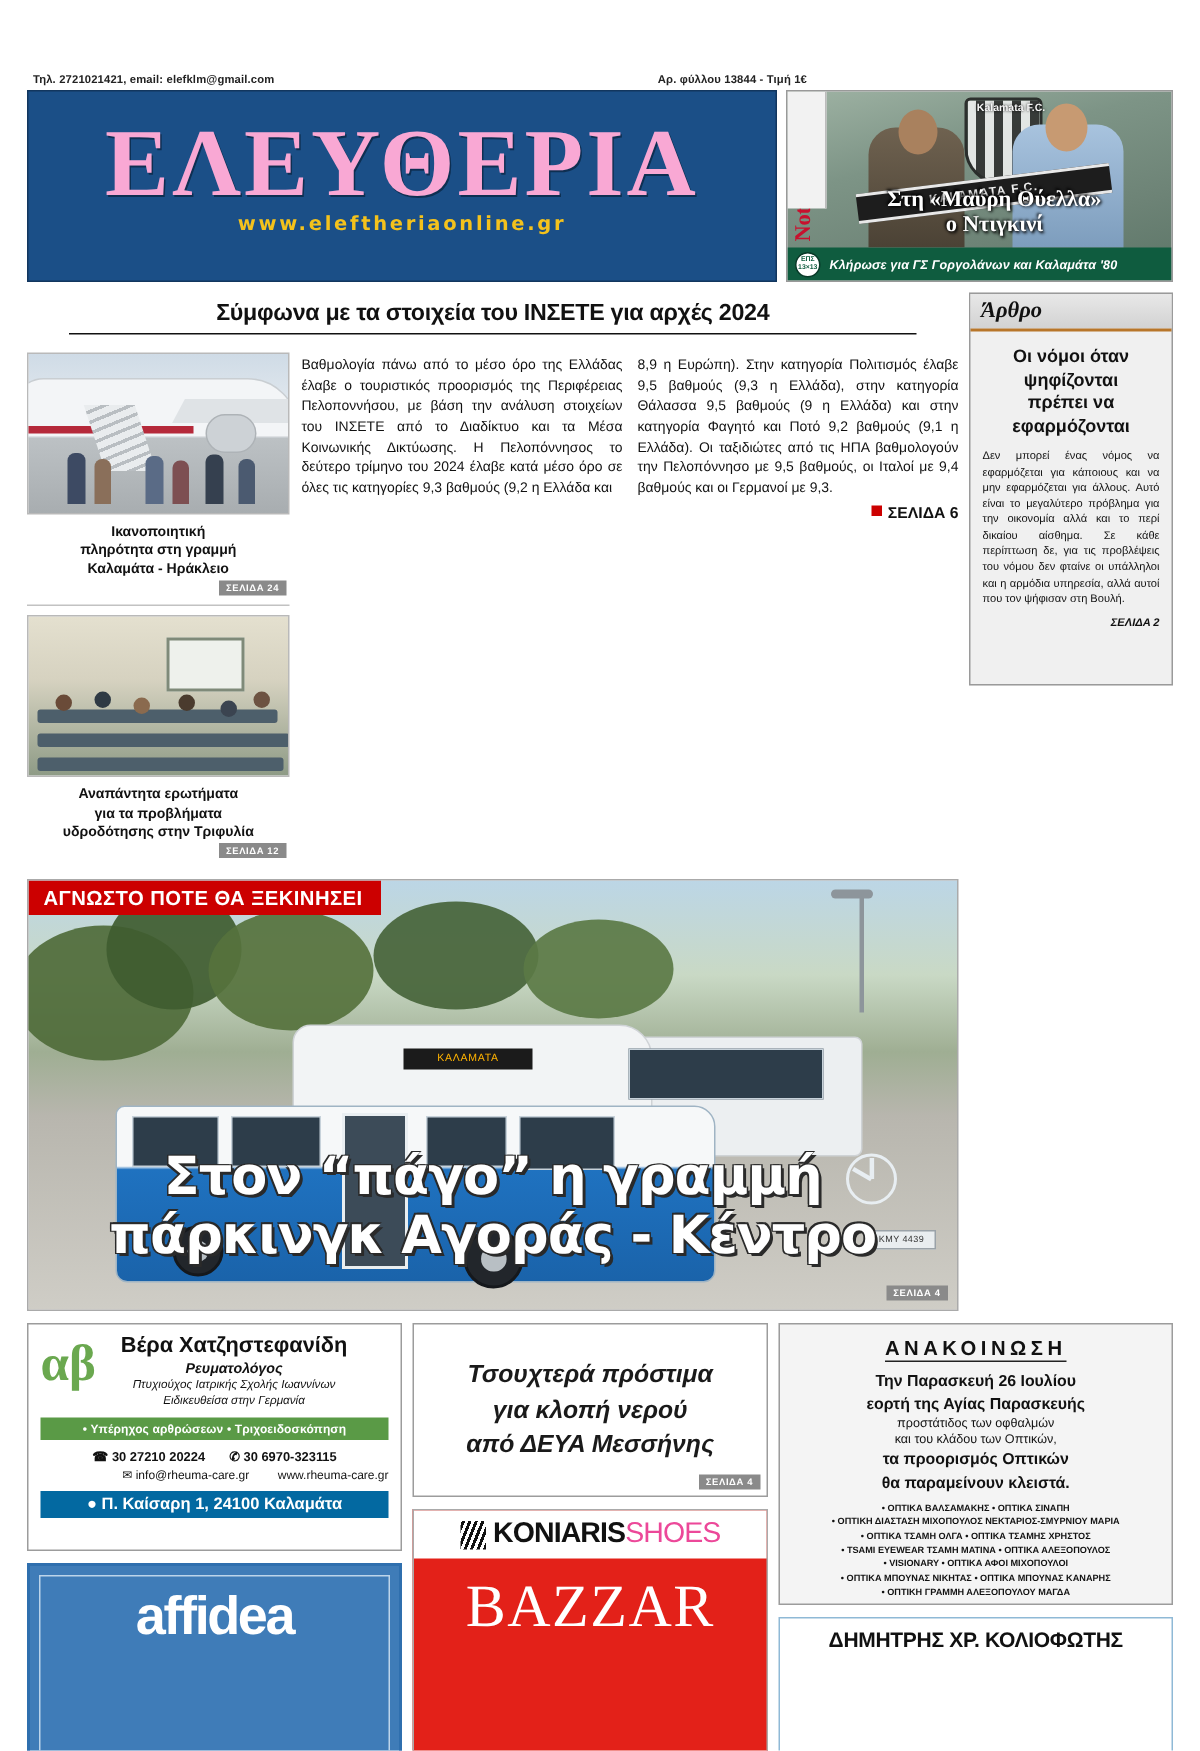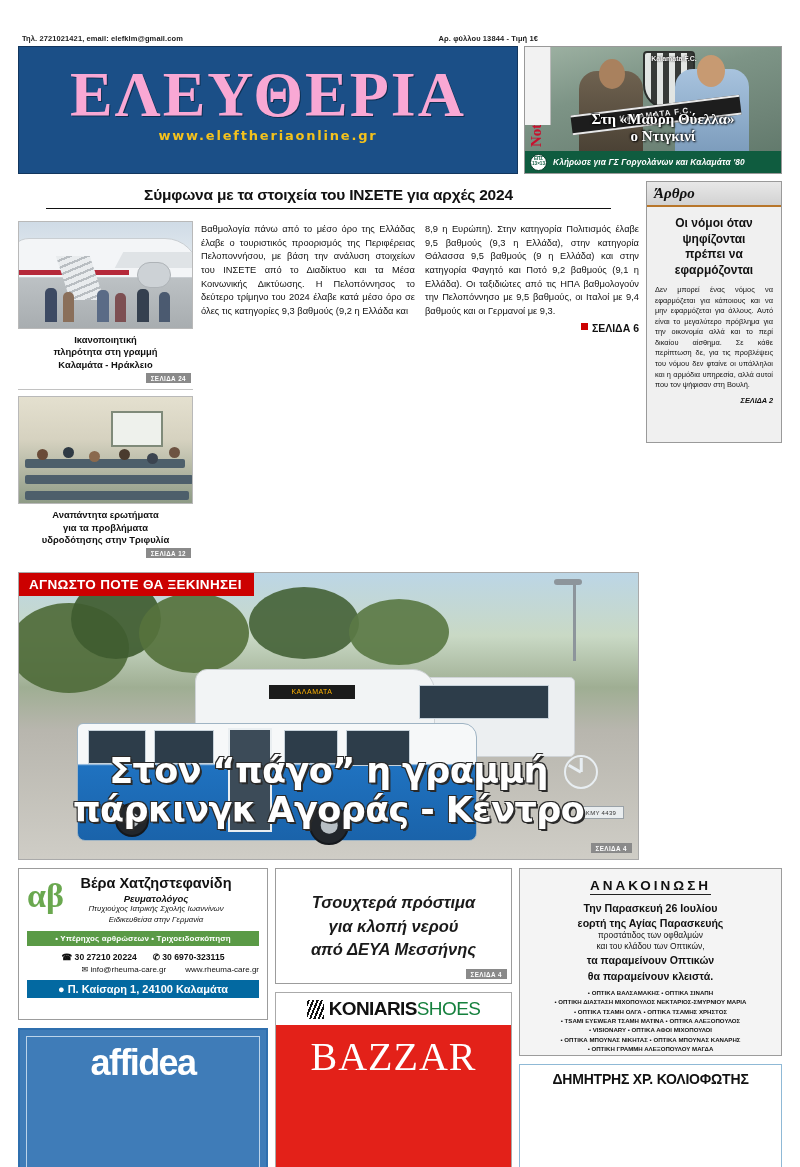--- a/index.html
+++ b/index.html
@@ -3,21 +3,21 @@
 <meta charset="utf-8">
 <style>
   * { box-sizing: border-box; margin: 0; padding: 0; }
   body {
     width: 800px; height: 1167px;
     background: #ffffff;
     font-family: "Liberation Sans", sans-serif;
     color: #111;
     overflow: hidden;
   }
-  .page { width: 800px; height: 848px; position: relative; padding: 2px 18px; }
+  .page { width: 800px; height: 848px; position: relative; padding: 16px 18px; }
 
   
   .topbar {
     display: flex; justify-content: space-between; align-items: flex-end;
     font-size: 7.5px; font-weight: bold; color: #222;
     padding: 32px 4px 3px 4px; letter-spacing: .1px;
   }
   .topbar .right { text-align: right; padding-right: 240px; }
 
   
@@ -307,21 +307,21 @@
 
   
   .ad-koniaris { border: 1px solid #aaa; background: #e32119; height: 204px; }
   .kon-head { background: #fff; padding: 5px 6px; display: flex; align-items: center; gap: 5px; justify-content: center; }
   .kon-mark {
     width: 17px; height: 19px;
     background: repeating-linear-gradient(-68deg,#111 0 2px,#fff 2px 4px);
     flex: 0 0 auto;
   }
   .kon-word { font-size: 19px; font-weight: bold; letter-spacing: -.6px; }
-  .kon-word .light { font-weight: normal; color: #15803d; }
+  .kon-word .light { font-weight: normal; color: #ec4899; }
   .bazzar {
     text-align: center; color: #fff; font-size: 40px; line-height: 1;
     font-family: "Liberation Serif", serif; margin-top: 12px; letter-spacing: 1px;
   }
 
   
   .ad-anak { border: 1px solid #9c9c9c; background: #f4f4f4; padding: 7px 8px; height: 188px; }
   .anak-title {
     text-align: center; font-weight: bold; font-size: 13.5px; letter-spacing: 3px;
     border-bottom: 1.5px solid #222; display: inline-block; margin: 0 auto 6px auto;
@@ -554,21 +554,21 @@
     <div class="ads-col ads-right">
 
       <div class="ad-anak">
         <div class="anak-title-wrap">
           <div class="anak-title">ΑΝΑΚΟΙΝΩΣΗ</div>
         </div>
         <div class="anak-l1">Την Παρασκευή 26 Ιουλίου</div>
         <div class="anak-l1">εορτή της Αγίας Παρασκευής</div>
         <div class="anak-l2">προστάτιδος των οφθαλμών</div>
         <div class="anak-l2">και του κλάδου των Οπτικών,</div>
-        <div class="anak-l3">τα παραμείνουν Οπτικών</div>
+        <div class="anak-l3">τα προορισμός Οπτικών</div>
         <div class="anak-l3">θα παραμείνουν κλειστά.</div>
         <div class="anak-list">
           <div>• ΟΠΤΙΚΑ ΒΑΛΣΑΜΑΚΗΣ • ΟΠΤΙΚΑ ΣΙΝΑΠΗ</div>
           <div>• ΟΠΤΙΚΗ ΔΙΑΣΤΑΣΗ ΜΙΧΟΠΟΥΛΟΣ ΝΕΚΤΑΡΙΟΣ-ΣΜΥΡΝΙΟΥ ΜΑΡΙΑ</div>
           <div>• ΟΠΤΙΚΑ ΤΣΑΜΗ ΟΛΓΑ • ΟΠΤΙΚΑ ΤΣΑΜΗΣ ΧΡΗΣΤΟΣ</div>
           <div>• TSAMI EYEWEAR ΤΣΑΜΗ ΜΑΤΙΝΑ • ΟΠΤΙΚΑ ΑΛΕΞΟΠΟΥΛΟΣ</div>
           <div>• VISIONARY • ΟΠΤΙΚΑ ΑΦΟΙ ΜΙΧΟΠΟΥΛΟΙ</div>
           <div>• ΟΠΤΙΚΑ ΜΠΟΥΝΑΣ ΝΙΚΗΤΑΣ • ΟΠΤΙΚΑ ΜΠΟΥΝΑΣ ΚΑΝΑΡΗΣ</div>
           <div>• ΟΠΤΙΚΗ ΓΡΑΜΜΗ ΑΛΕΞΟΠΟΥΛΟΥ ΜΑΓΔΑ</div>
         </div>

